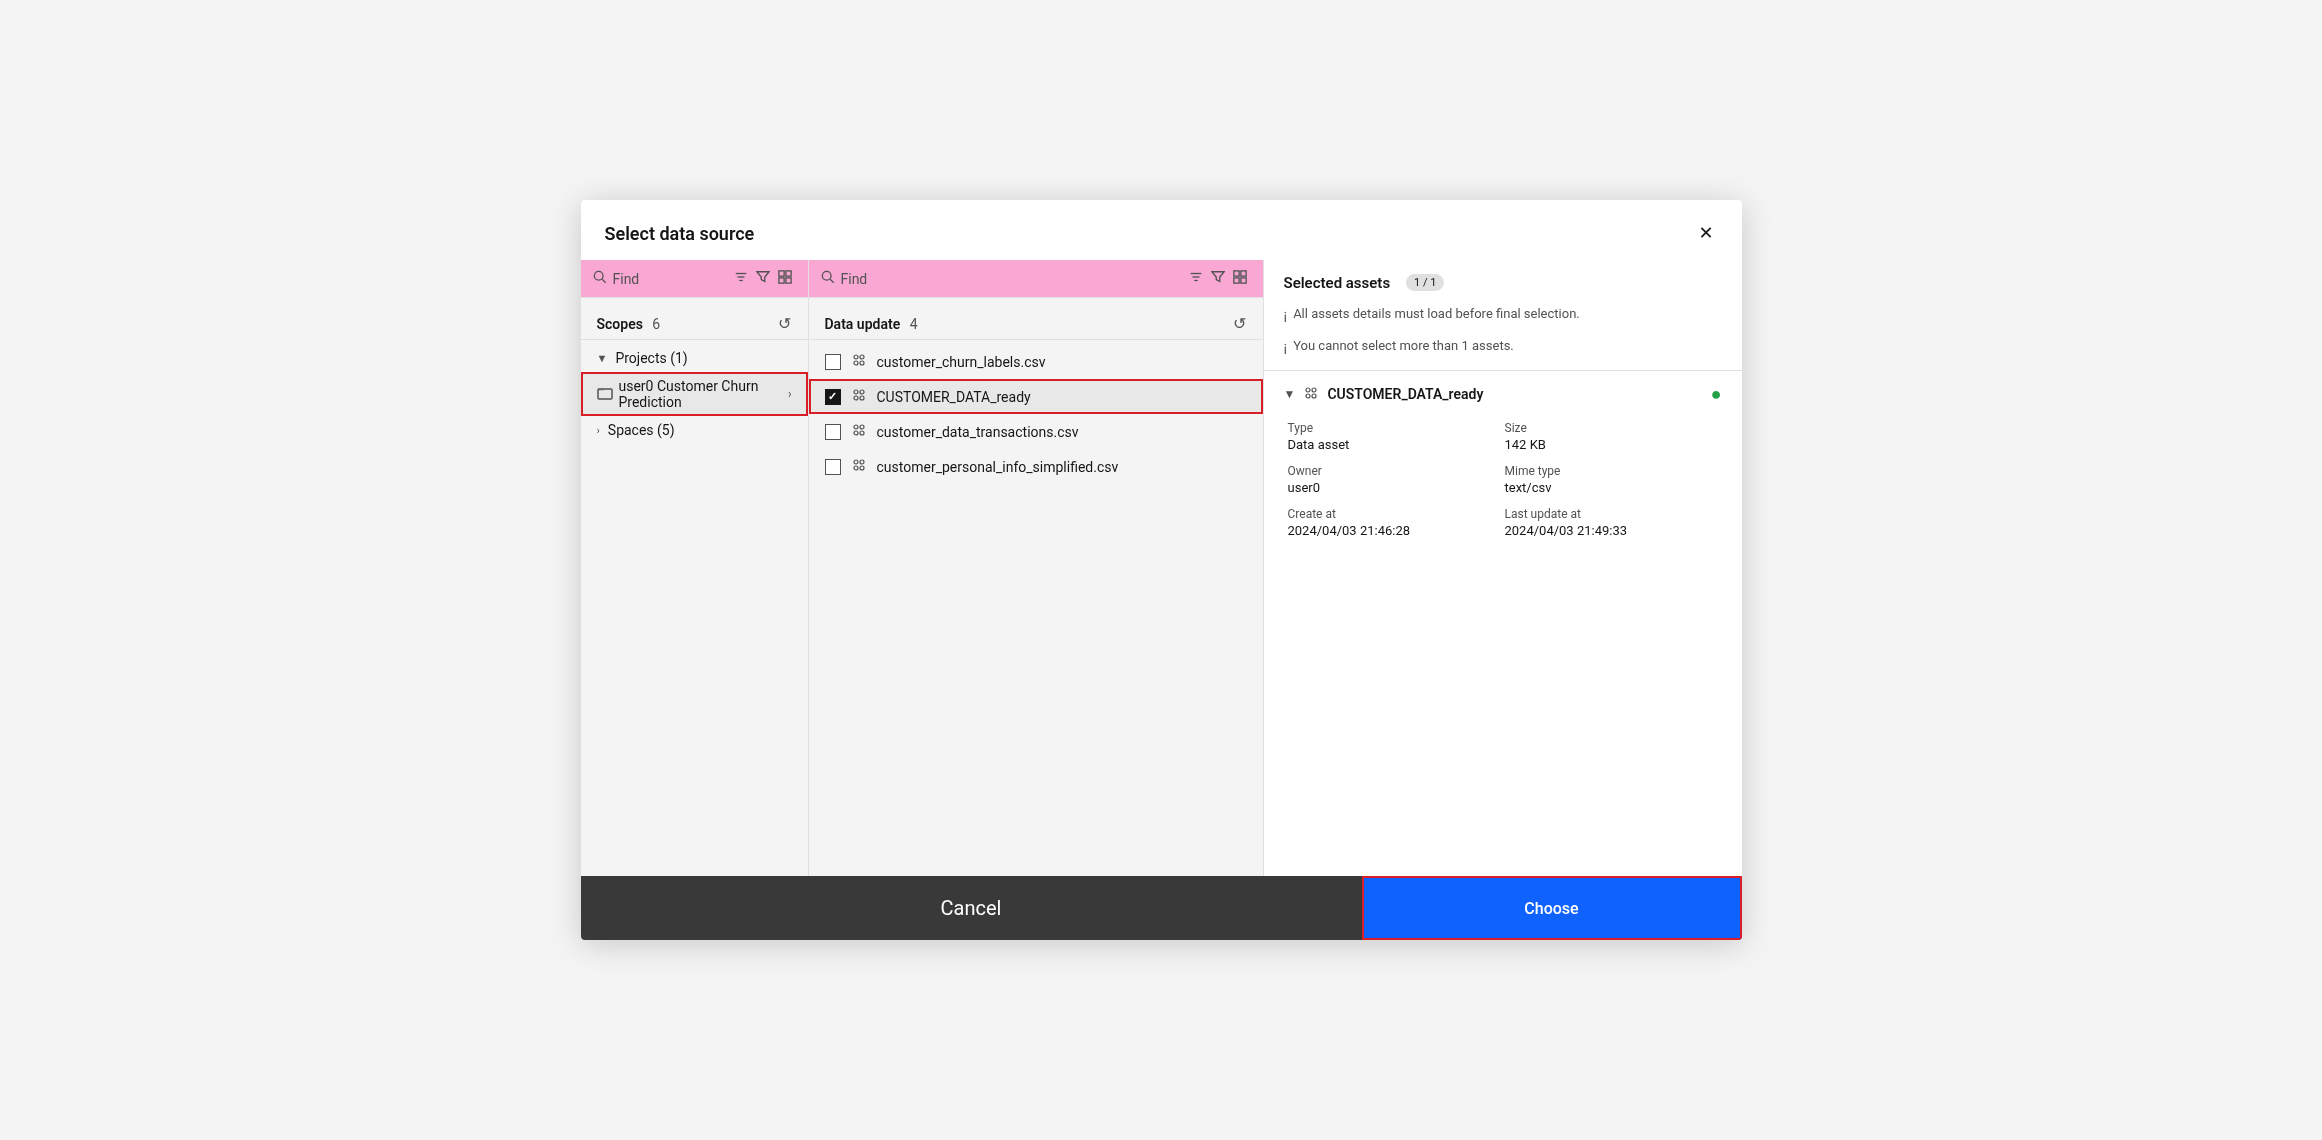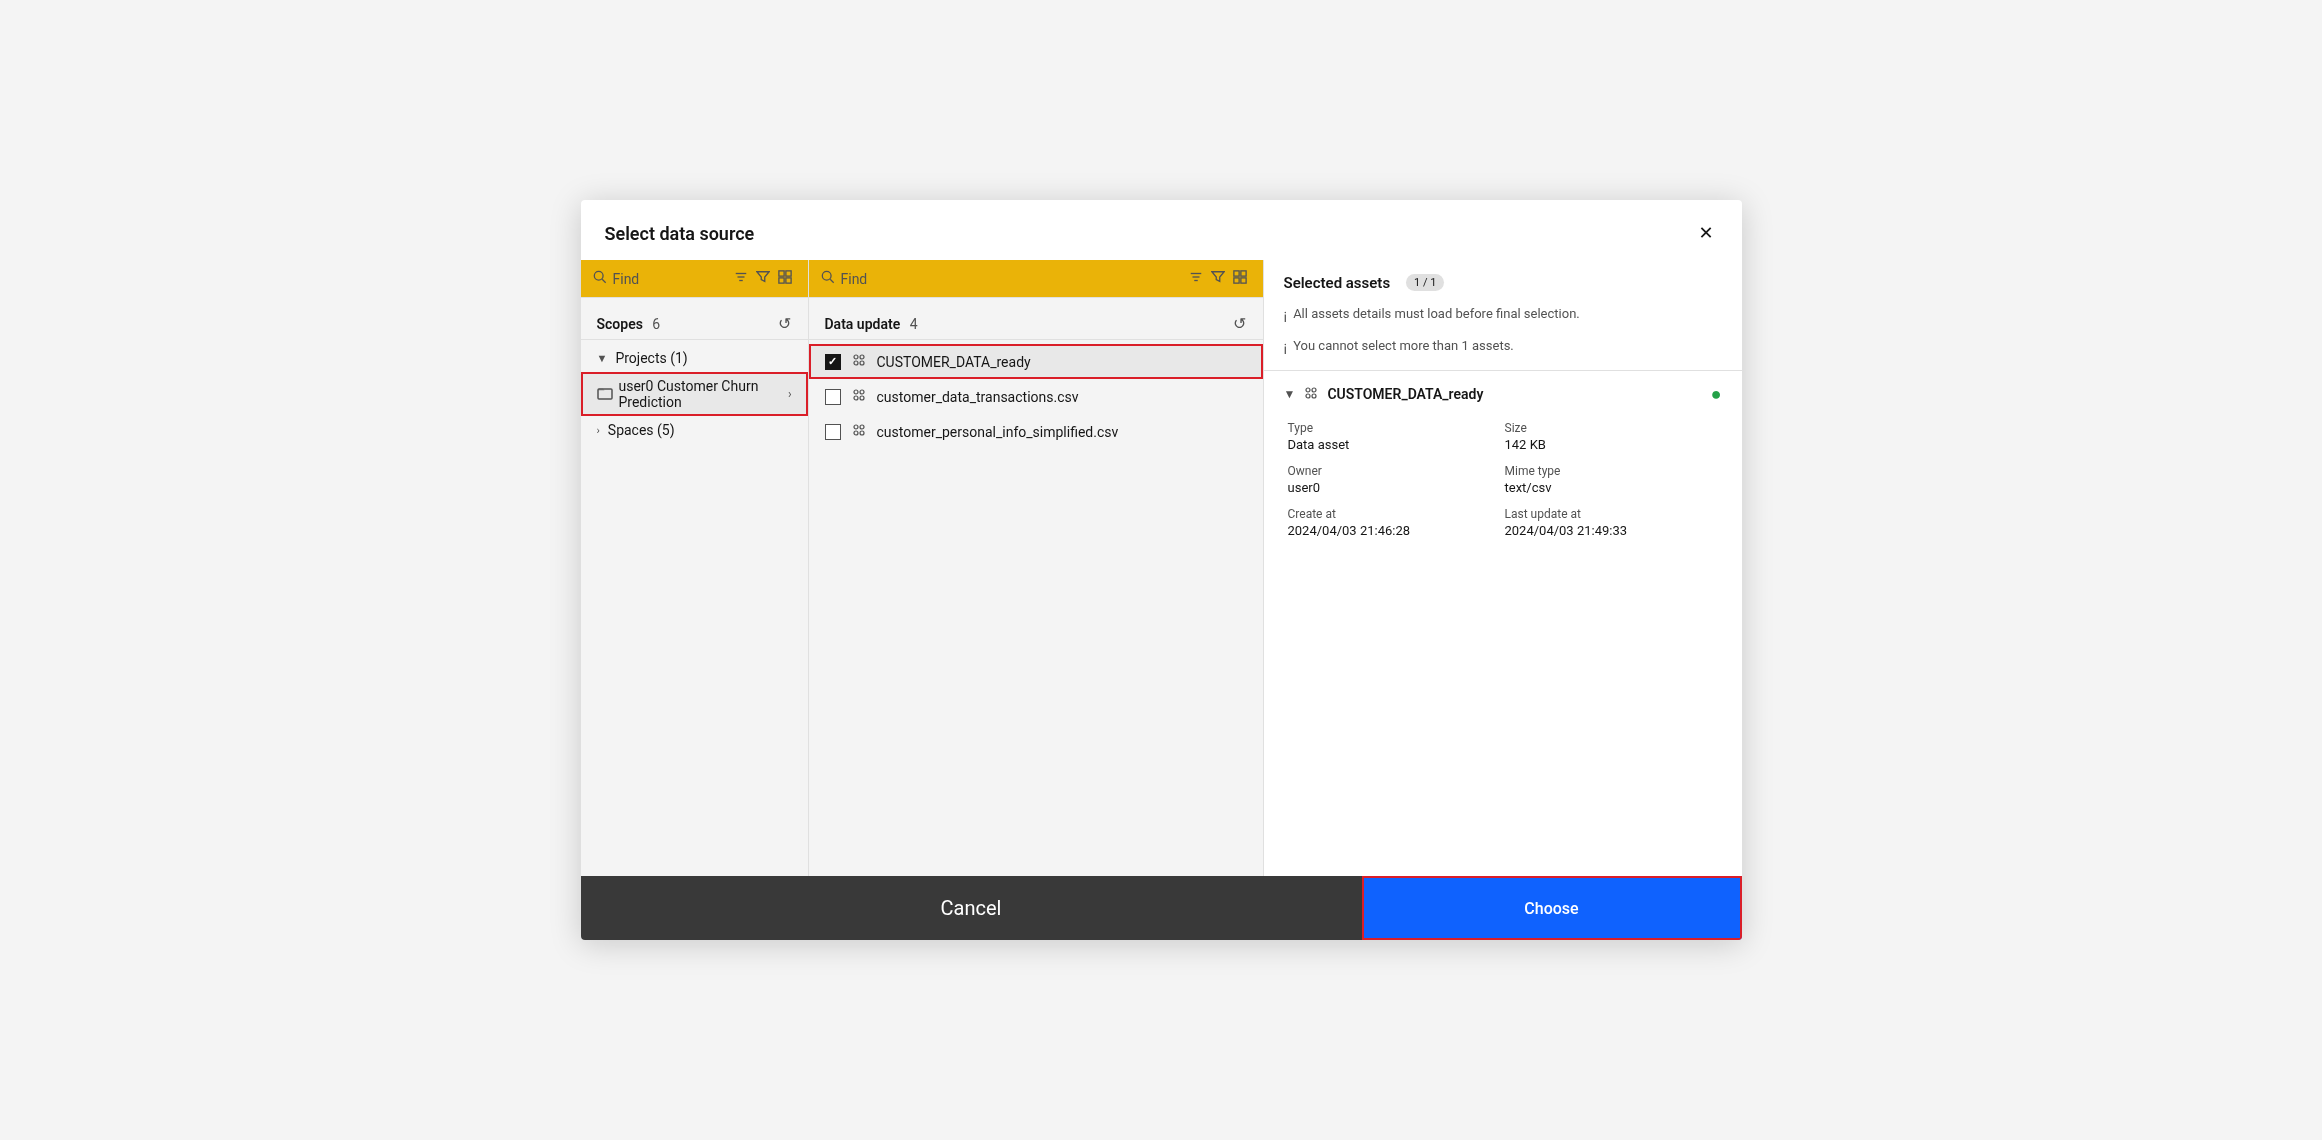--- a/index.html
+++ b/index.html
@@ -69,21 +69,21 @@
     .panel-right {
       flex: 1;
       background: #fff;
       border-right: none;
     }
     .panel-toolbar {
       display: flex;
       align-items: center;
       padding: 8px 12px;
       border-bottom: 1px solid #e0e0e0;
-      background: #eab308;
+      background: #f9a8d4;
     }
     .search-area {
       display: flex;
       align-items: center;
       gap: 6px;
       flex: 1;
       color: #525252;
       font-size: 14px;
     }
     .toolbar-icon {
@@ -425,20 +425,32 @@
       <div class="panel-section">
         <div class="section-header">
           <span>
             <span class="section-title">Data update</span>
             <span class="section-count">4</span>
           </span>
           <span class="refresh-icon">↺</span>
         </div>
         <hr class="section-divider">
 
+        <div class="data-item">
+          <div class="data-checkbox"></div>
+          <span class="data-asset-icon">
+            <svg width="16" height="16" viewBox="0 0 16 16" fill="none">
+                <circle cx="5" cy="5" r="2" stroke="#525252" stroke-width="1.2"></circle>
+                <circle cx="11" cy="5" r="2" stroke="#525252" stroke-width="1.2"></circle>
+                <circle cx="5" cy="11" r="2" stroke="#525252" stroke-width="1.2"></circle>
+                <circle cx="11" cy="11" r="2" stroke="#525252" stroke-width="1.2"></circle>
+              </svg>
+          </span>
+          <span>customer_churn_labels.csv</span>
+        </div>
 
         <div class="data-item selected">
           <div class="data-checkbox checked">
             <span class="checkmark">✓</span>
           </div>
           <span class="data-asset-icon">
             <svg width="16" height="16" viewBox="0 0 16 16" fill="none">
                 <circle cx="5" cy="5" r="2" stroke="#525252" stroke-width="1.2"></circle>
                 <circle cx="11" cy="5" r="2" stroke="#525252" stroke-width="1.2"></circle>
                 <circle cx="5" cy="11" r="2" stroke="#525252" stroke-width="1.2"></circle>

